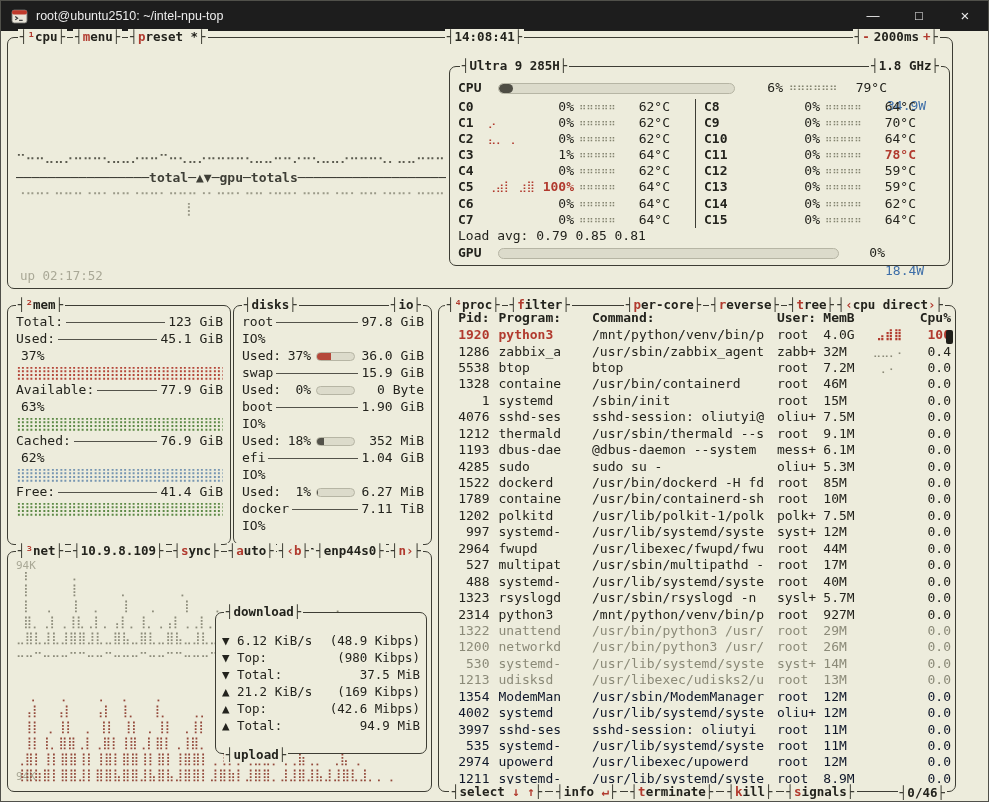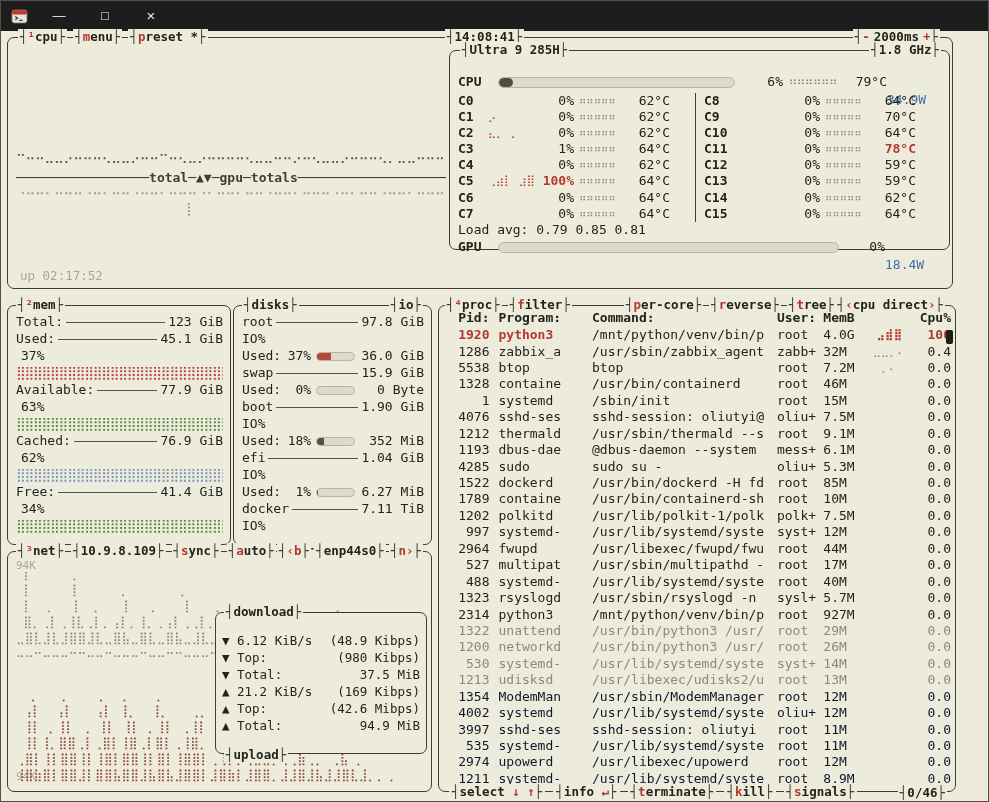--- a/index.html
+++ b/index.html
@@ -22,21 +22,21 @@
 .btab::before{content:"┤";color:var(--border);font-weight:400;}
 .btab::after{content:"├";color:var(--border);font-weight:400;}
 .tabrow{position:absolute;top:-9px;display:flex;gap:6px;}
 .blab{position:absolute;top:-9px;}
 .bot{top:auto!important;bottom:-9px;}
 .hot{color:var(--red);font-weight:bold;}
 .gap{margin-left:46px;}
 
 .hist{position:absolute;overflow:hidden;white-space:pre;height:17px;}
 
-#cpu-inner{position:absolute;left:441px;top:12px;width:501px;height:200px;border:1px solid var(--border);border-radius:7px;padding:23px 8px 0;}
+#cpu-inner{position:absolute;left:441px;top:28px;width:501px;height:200px;border:1px solid var(--border);border-radius:7px;padding:13px 8px 0;}
 #cpu-sum,#gpu-row{display:flex;align-items:center;height:17px;}
 .sum-label{font-weight:bold;width:34px;}
 .hbar{flex:1;height:11px;border:1px solid var(--barbr);background:var(--barbg);border-radius:6px;overflow:hidden;margin:0 6px;}
 .hbar i{display:block;height:100%;background:#4e4d44;border-radius:6px;}
 .sum-pct{width:42px;text-align:right;}
 .sum-meter{width:58px;padding-left:6px;color:#83836f;font-size:11px;overflow:hidden;white-space:pre;}
 .sum-temp{width:46px;text-align:right;}
 .sum-power{width:54px;text-align:left;color:var(--blue);margin-top:36px;}
 .cores{display:flex;margin-top:2px;}
 .ccol{flex:1;overflow:hidden;}
@@ -98,20 +98,21 @@
 <body>
 
 <div id="window">
   <div id="titlebar">
     <svg class="ticon" viewBox="0 0 16 16">
       <rect x="1" y="2" width="14" height="12" rx="2" fill="#e8e4d8" stroke="#8a8a84" stroke-width="0.8"></rect>
       <rect x="1" y="2" width="14" height="4" rx="1.6" fill="#c0392b"></rect>
       <path d="M4 8 l2.2 1.6 -2.2 1.6" stroke="#333" stroke-width="1.1" fill="none"></path>
       <line x1="7.6" y1="11.6" x2="11" y2="11.6" stroke="#333" stroke-width="1.1"></line>
     </svg>
+    <span class="ttl">root@ubuntu2510: ~/intel-npu-top</span>
     <span class="wbtn">—</span>
     <span class="wbtn">□</span>
     <span class="wbtn close">×</span>
   </div>
 
   <div id="screen">
 
     <section class="panel" id="cpu-panel" style="left:6px;top:6px;width:946px;height:252px;">
       <div class="tabrow" id="cpu-tabs" style="left:10px;">
           <span class="btab">
@@ -321,21 +322,20 @@
             <span class="fill"></span>
             <span class="mval">76.9 GiB</span>
           </div>
           <div class="mpct">62%</div>
           <div class="mmeter c-blue">⣿⣿⣿⣿⣿⣿⣿⣿⣿⣿⣿⣿⣿⣿⣿⣿⣿⣿⣿⣿⣿⣿⣿⣿⣿⣿</div>
           <div class="mrow">
             <span>Free:</span>
             <span class="fill"></span>
             <span class="mval">41.4 GiB</span>
           </div>
-          <div class="mpct">34%</div>
           <div class="mmeter c-green">⣿⣿⣿⣿⣿⣿⣿⣿⣿⣿⣿⣿⣿⣿⣿⣿⣿⣿⣿⣿⣿⣿⣿⣿⣿⣿</div>
         </div>
     </section>
 
     <section class="panel" id="disks-panel" style="left:232px;top:274px;width:199px;height:240px;">
       <span class="btab blab" style="left:8px;">
           <span>disks</span>
         </span>
       <span class="btab blab" style="right:8px;">
           <span>io</span>

